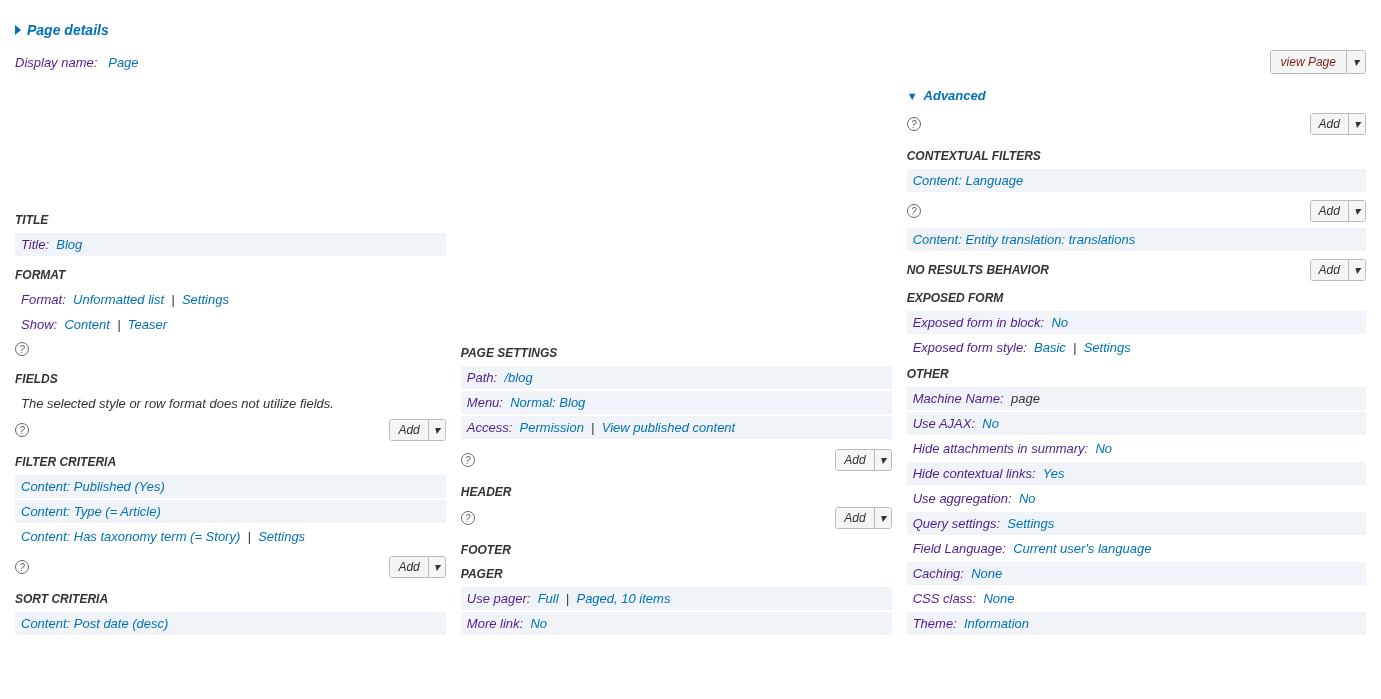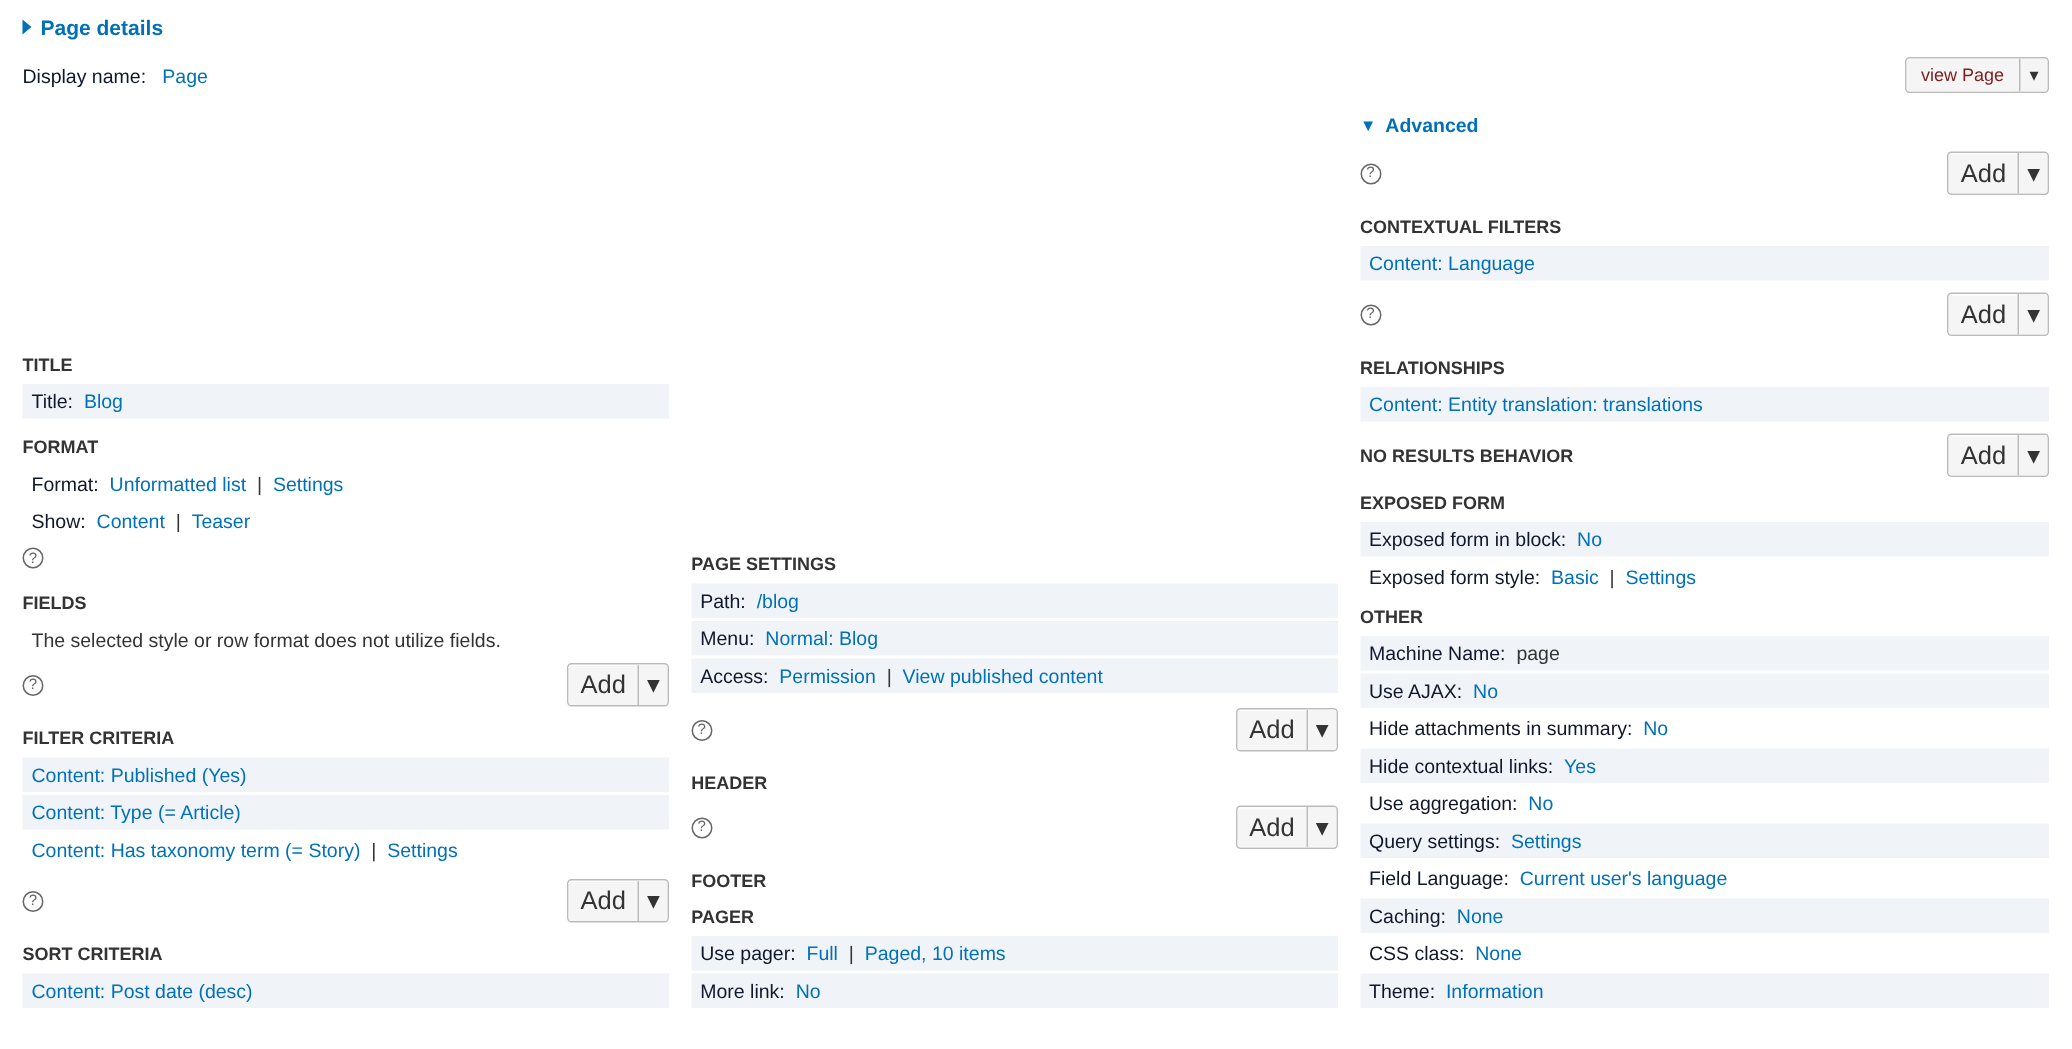--- a/index.html
+++ b/index.html
@@ -5,21 +5,22 @@
     * { box-sizing: border-box; margin: 0; padding: 0; }
     body {
       font-family: Arial, sans-serif;
       font-size: 13px;
       color: #333;
       background: #fff;
     }
     a { color: #0071b8; text-decoration: none; }
 
     .page-wrapper {
-      padding: 10px 15px;
+      padding: 22px 15px;
+      font-style: italic;
     }
 
     
     .page-details-header {
       display: flex;
       align-items: center;
       gap: 6px;
       margin-bottom: 12px;
       color: #0071b8;
       font-size: 14px;
@@ -117,21 +118,21 @@
       cursor: pointer;
     }
 
     
     .add-btn-group {
       display: flex;
       align-items: center;
       border: 1px solid #bbb;
       border-radius: 3px;
       overflow: hidden;
-      font-size: 17px;
+      font-size: 12px;
     }
     .add-btn-main {
       padding: 3px 8px;
       background: #f5f5f5;
       cursor: pointer;
       color: #333;
     }
     .add-btn-arrow {
       padding: 3px 5px;
       background: #f5f5f5;
@@ -141,21 +142,21 @@
     }
 
     .row-with-add {
       display: flex;
       align-items: center;
       justify-content: space-between;
       margin-bottom: 4px;
       padding: 2px 0;
     }
 
-    .label-text { color: #0f172a; }
+    .label-text { color: #4c1d95; }
     .value-link { color: #0071b8; }
 
     
     .settings-row {
       padding: 4px 6px;
       font-size: 13px;
       background: #f0f4f8;
       margin-bottom: 2px;
     }
 
@@ -333,21 +334,20 @@
       </div>
 
       <div class="row-with-add" style="margin-top:6px;">
         <span class="help-icon">?</span>
         <div class="add-btn-group">
           <span class="add-btn-main">Add</span>
           <span class="add-btn-arrow">▾</span>
         </div>
       </div>
 
-      <div class="section-title">RELATIONSHIPS</div>
       <div class="field-row shaded">
         <a href="#">Content: Entity translation: translations</a>
       </div>
 
       <div class="row-with-add" style="margin-top:6px;">
         <span class="section-title" style="margin:0;">NO RESULTS BEHAVIOR</span>
         <div class="add-btn-group">
           <span class="add-btn-main">Add</span>
           <span class="add-btn-arrow">▾</span>
         </div>

